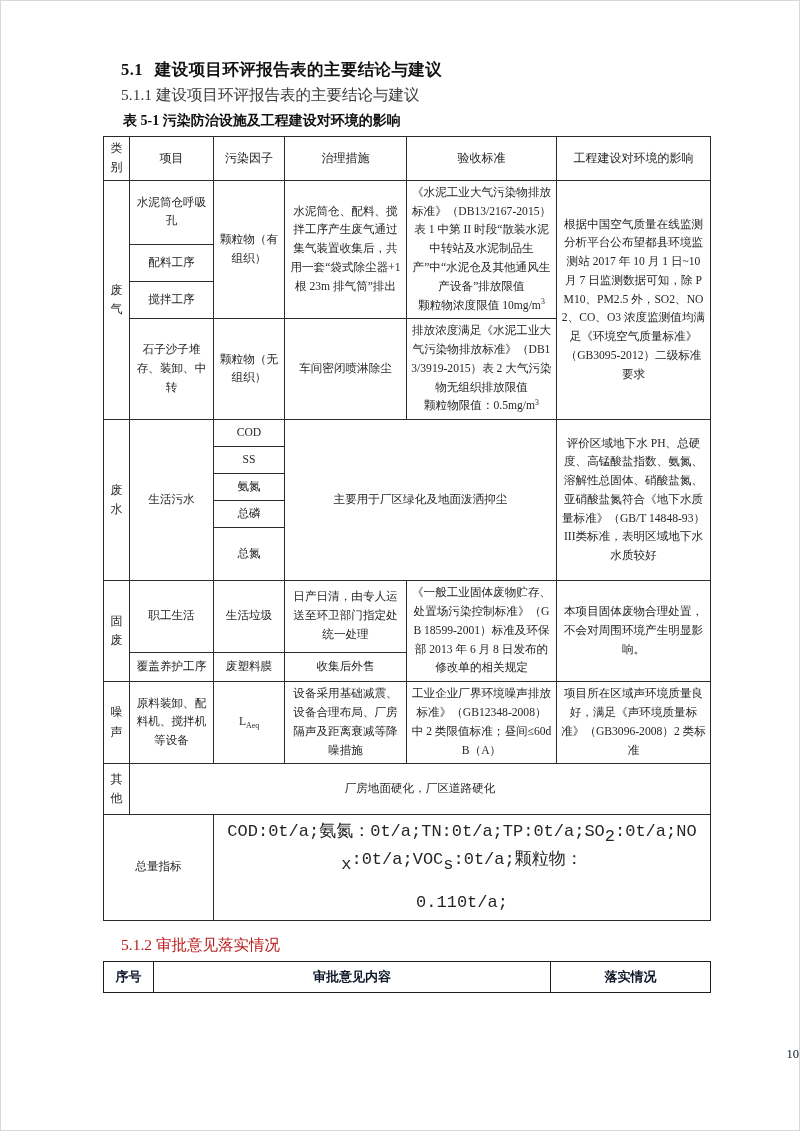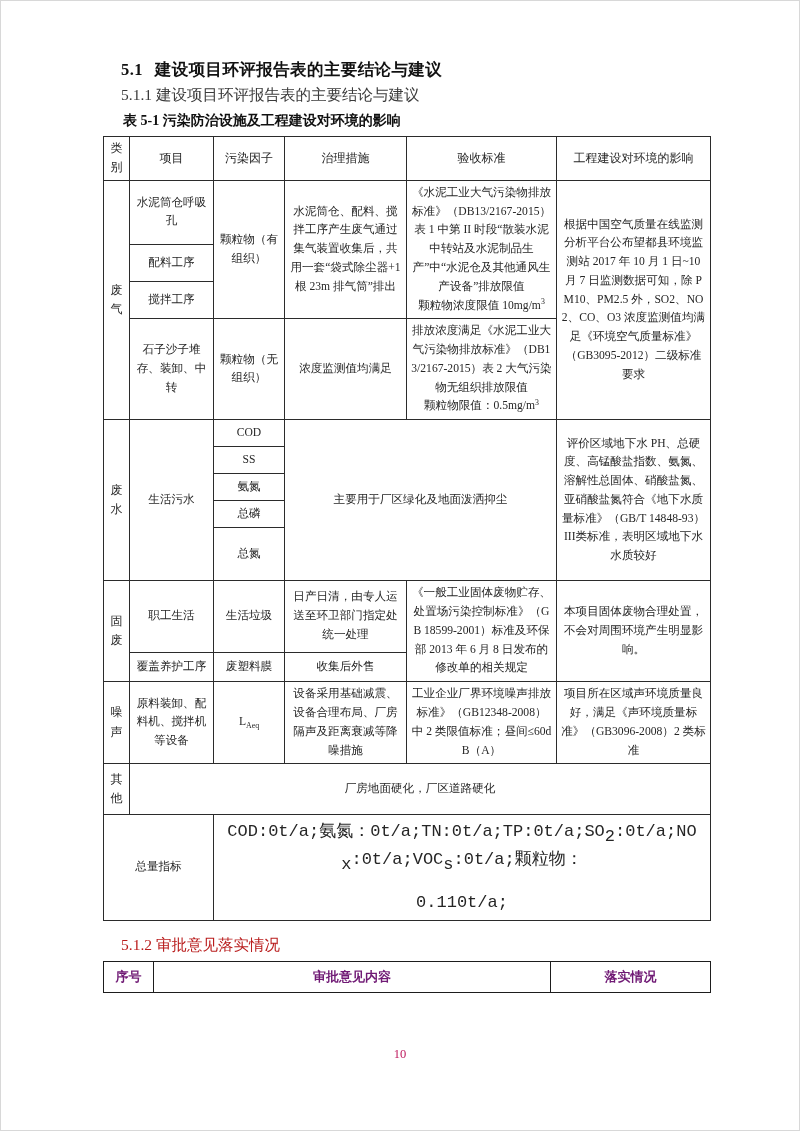--- a/index.html
+++ b/index.html
@@ -95,37 +95,37 @@
     font-size: 15.5px;
     color: #b91c1c;
     margin: 14px 0 5px 18px;
     white-space: nowrap;
   }
   table.grid2 {
     border-collapse: collapse;
     width: 607px;
     table-layout: fixed;
     font-size: 13px;
-    color: #701a75;
+    color: #0f172a;
   }
   table.grid2 th {
     border: 1px solid #1d1d1d;
     padding: 6px 4px;
     text-align: center;
     font-weight: bold;
   }
 
   .pagenum {
     position: absolute;
     left: 0;
     right: 0;
     top: 1046px;
-    text-align: center;
+    text-align: right;
     font-size: 12.5px;
-    color: #be185d;
+    color: #0f172a;
   }
 </style>
 </head>
 <body>
 
 <div class="page">
   <div class="content">
 
     <div class="h1">
       <span class="num">5.1</span><span>建设项目环评报告表的主要结论与建议</span>
@@ -179,23 +179,23 @@
         <tr>
           <td>配料工序</td>
         </tr>
         <tr>
           <td>搅拌工序</td>
         </tr>
 
         <tr>
           <td>石子沙子堆存、装卸、中转</td>
           <td>颗粒物（无组织）</td>
-          <td>浓度监测值均满足</td>
+          <td>车间密闭喷淋除尘</td>
           <td>
-            <span>排放浓度满足《水泥工业大气污染物排放标准》（DB13/2167-2015）表 2 大气污染物无组织排放限值</span><br>
+            <span>排放浓度满足《水泥工业大气污染物排放标准》（DB13/3919-2015）表 2 大气污染物无组织排放限值</span><br>
             <span>颗粒物限值：0.5mg/m</span><sup>3</sup>
           </td>
         </tr>
 
         <tr>
           <td class="cat vert-head" rowspan="5">
               <span>废</span>
               <span>水</span>
             </td>
           <td rowspan="5">生活污水</td>

